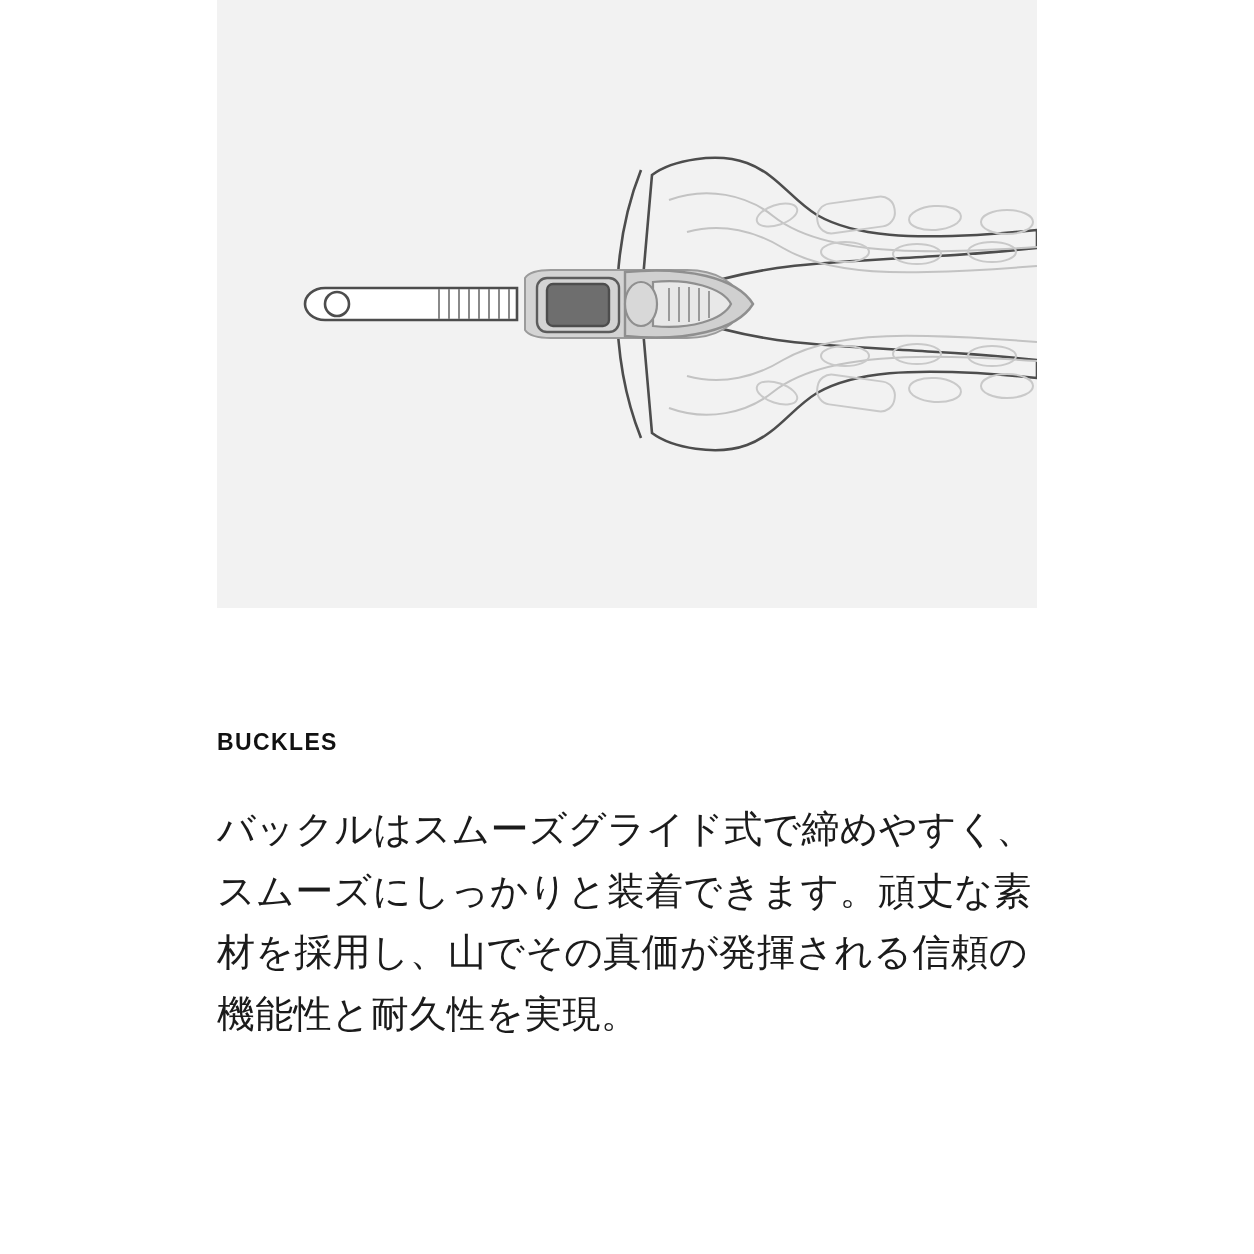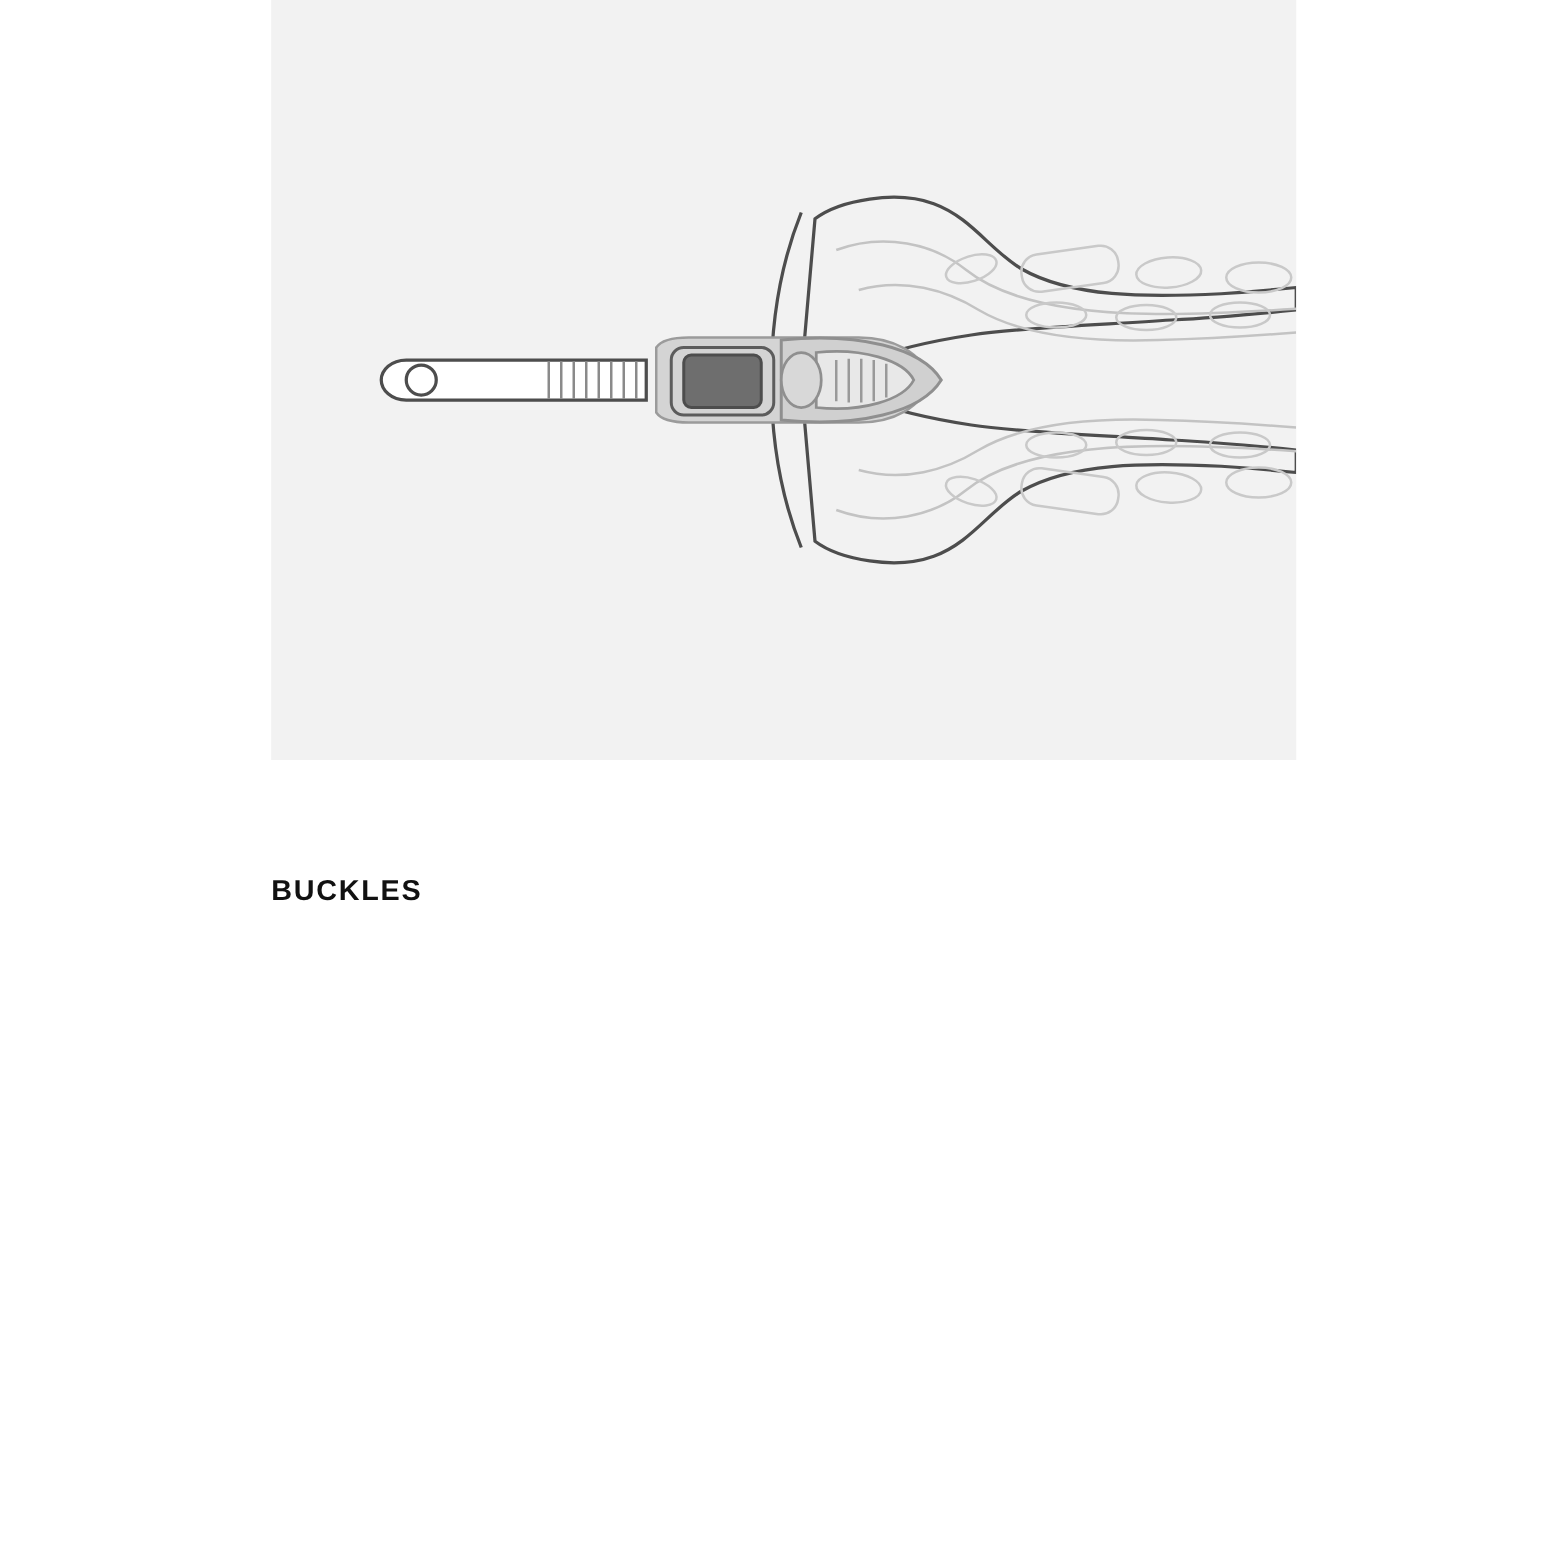--- a/index.html
+++ b/index.html
@@ -34,21 +34,21 @@
   .media-panel svg {
     display: block;
     width: 100%;
     height: 100%;
   }
 
   
   .content {
     position: absolute;
     left: 217px;
-    top: 700px;
+    top: 730px;
     width: 830px;
   }
   .eyebrow {
     font-size: 23px;
     font-weight: bold;
     letter-spacing: 0.06em;
     color: #111111;
     margin: 0 0 44px 0;
     line-height: 1.1;
   }
@@ -164,15 +164,16 @@
         <line x1="482" y1="288" x2="482" y2="321"></line>
         <line x1="492" y1="291" x2="492" y2="318"></line>
       </g>
 
       <ellipse cx="424" cy="304" rx="16" ry="22" fill="#d8d8d8" stroke="#8f8f8f" stroke-width="2.2"></ellipse>
     </svg>
   </div>
 
   <div class="content">
     <div class="eyebrow">BUCKLES</div>
+    <p class="body-copy">バックルはスムーズグライド式で締めやすく、スムーズにしっかりと装着できます。頑丈な素材を採用し、山でその真価が発揮される信頼の機能性と耐久性を実現。</p>
   </div>
 
 </div>
 
 </body></html>

